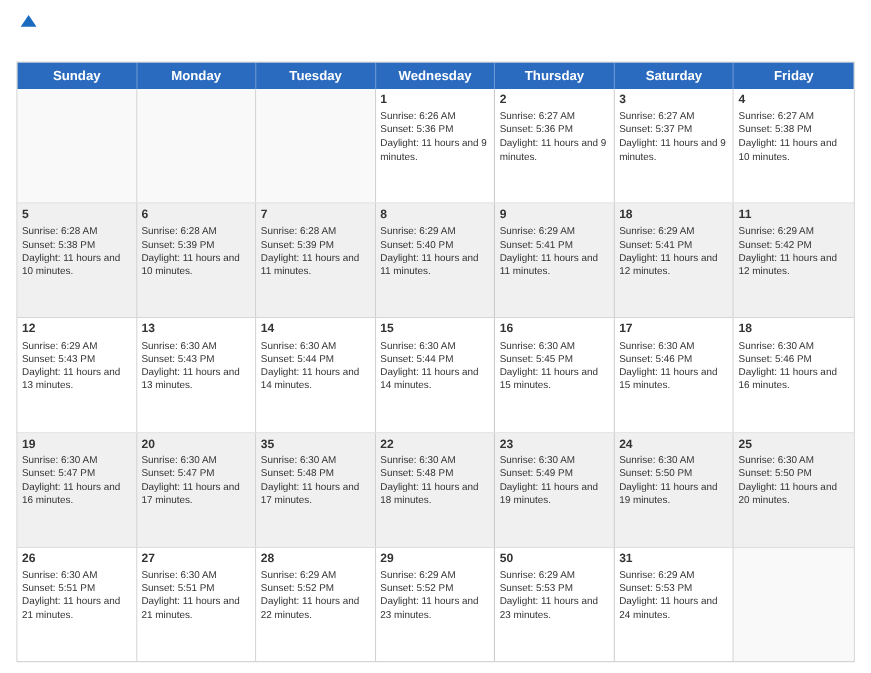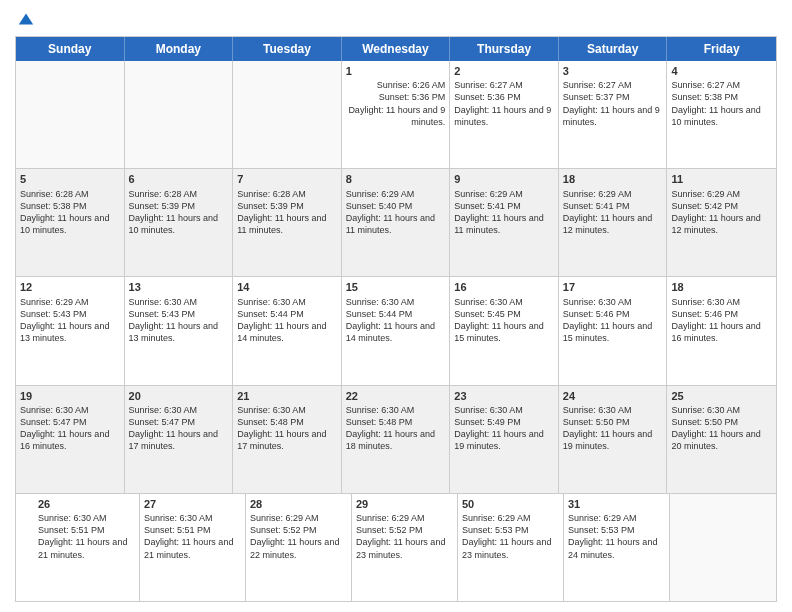--- a/index.html
+++ b/index.html
@@ -9,20 +9,21 @@
       width: 792px;
       height: 612px;
       overflow: hidden;
     }
     .page {
       width: 792px;
       height: 612px;
       display: flex;
       flex-direction: column;
       padding: 10px 15px 10px 15px;
+      gap: 20px;
     }
     .header {
       display: flex;
       justify-content: space-between;
       align-items: flex-start;
       margin-bottom: 8px;
     }
     .logo {
       display: flex;
       flex-direction: column;
@@ -82,21 +83,21 @@
       flex: 1;
       display: flex;
       flex-direction: column;
     }
     .cal-row {
       display: grid;
       grid-template-columns: repeat(7, 1fr);
       flex: 1;
       border-bottom: 1px solid #ccc;
     }
-    .cal-row:last-child { border-bottom: none; margin-left: 18px; }
+    .cal-row:last-child { border-bottom: none; }
     .cal-cell {
       border-right: 1px solid #ccc;
       padding: 3px 4px;
       font-size: 9.5px;
       color: #333;
       background: #fff;
       line-height: 1.3;
       vertical-align: top;
     }
     .cal-cell:last-child { border-right: none; }
@@ -146,21 +147,21 @@
         <div class="cal-header-cell">Saturday</div>
         <div class="cal-header-cell">Friday</div>
       </div>
     <div class="cal-body">
     <div class="cal-row">
           <div class="cal-cell empty"></div>
           <div class="cal-cell empty"></div>
           <div class="cal-cell empty"></div>
           <div class="cal-cell">
             <span class="day-num">1</span>
-            <div class="cell-text" style="white-space: pre-line; text-align: right;">Sunrise: 6:26 AM
+            <div class="cell-text" style="white-space: pre-line;">Sunrise: 6:26 AM
 Sunset: 5:36 PM
 Daylight: 11 hours and 9 minutes.</div>
           </div>
           <div class="cal-cell">
             <span class="day-num">2</span>
             <div class="cell-text" style="white-space: pre-line;">Sunrise: 6:27 AM
 Sunset: 5:36 PM
 Daylight: 11 hours and 9 minutes.</div>
           </div>
           <div class="cal-cell">
@@ -271,21 +272,21 @@
 Sunset: 5:47 PM
 Daylight: 11 hours and 16 minutes.</div>
           </div>
           <div class="cal-cell shaded">
             <span class="day-num">20</span>
             <div class="cell-text" style="white-space: pre-line;">Sunrise: 6:30 AM
 Sunset: 5:47 PM
 Daylight: 11 hours and 17 minutes.</div>
           </div>
           <div class="cal-cell shaded">
-            <span class="day-num">21</span>
+            <span class="day-num">35</span>
             <div class="cell-text" style="white-space: pre-line;">Sunrise: 6:30 AM
 Sunset: 5:48 PM
 Daylight: 11 hours and 17 minutes.</div>
           </div>
           <div class="cal-cell shaded">
             <span class="day-num">22</span>
             <div class="cell-text" style="white-space: pre-line;">Sunrise: 6:30 AM
 Sunset: 5:48 PM
 Daylight: 11 hours and 18 minutes.</div>
           </div>

